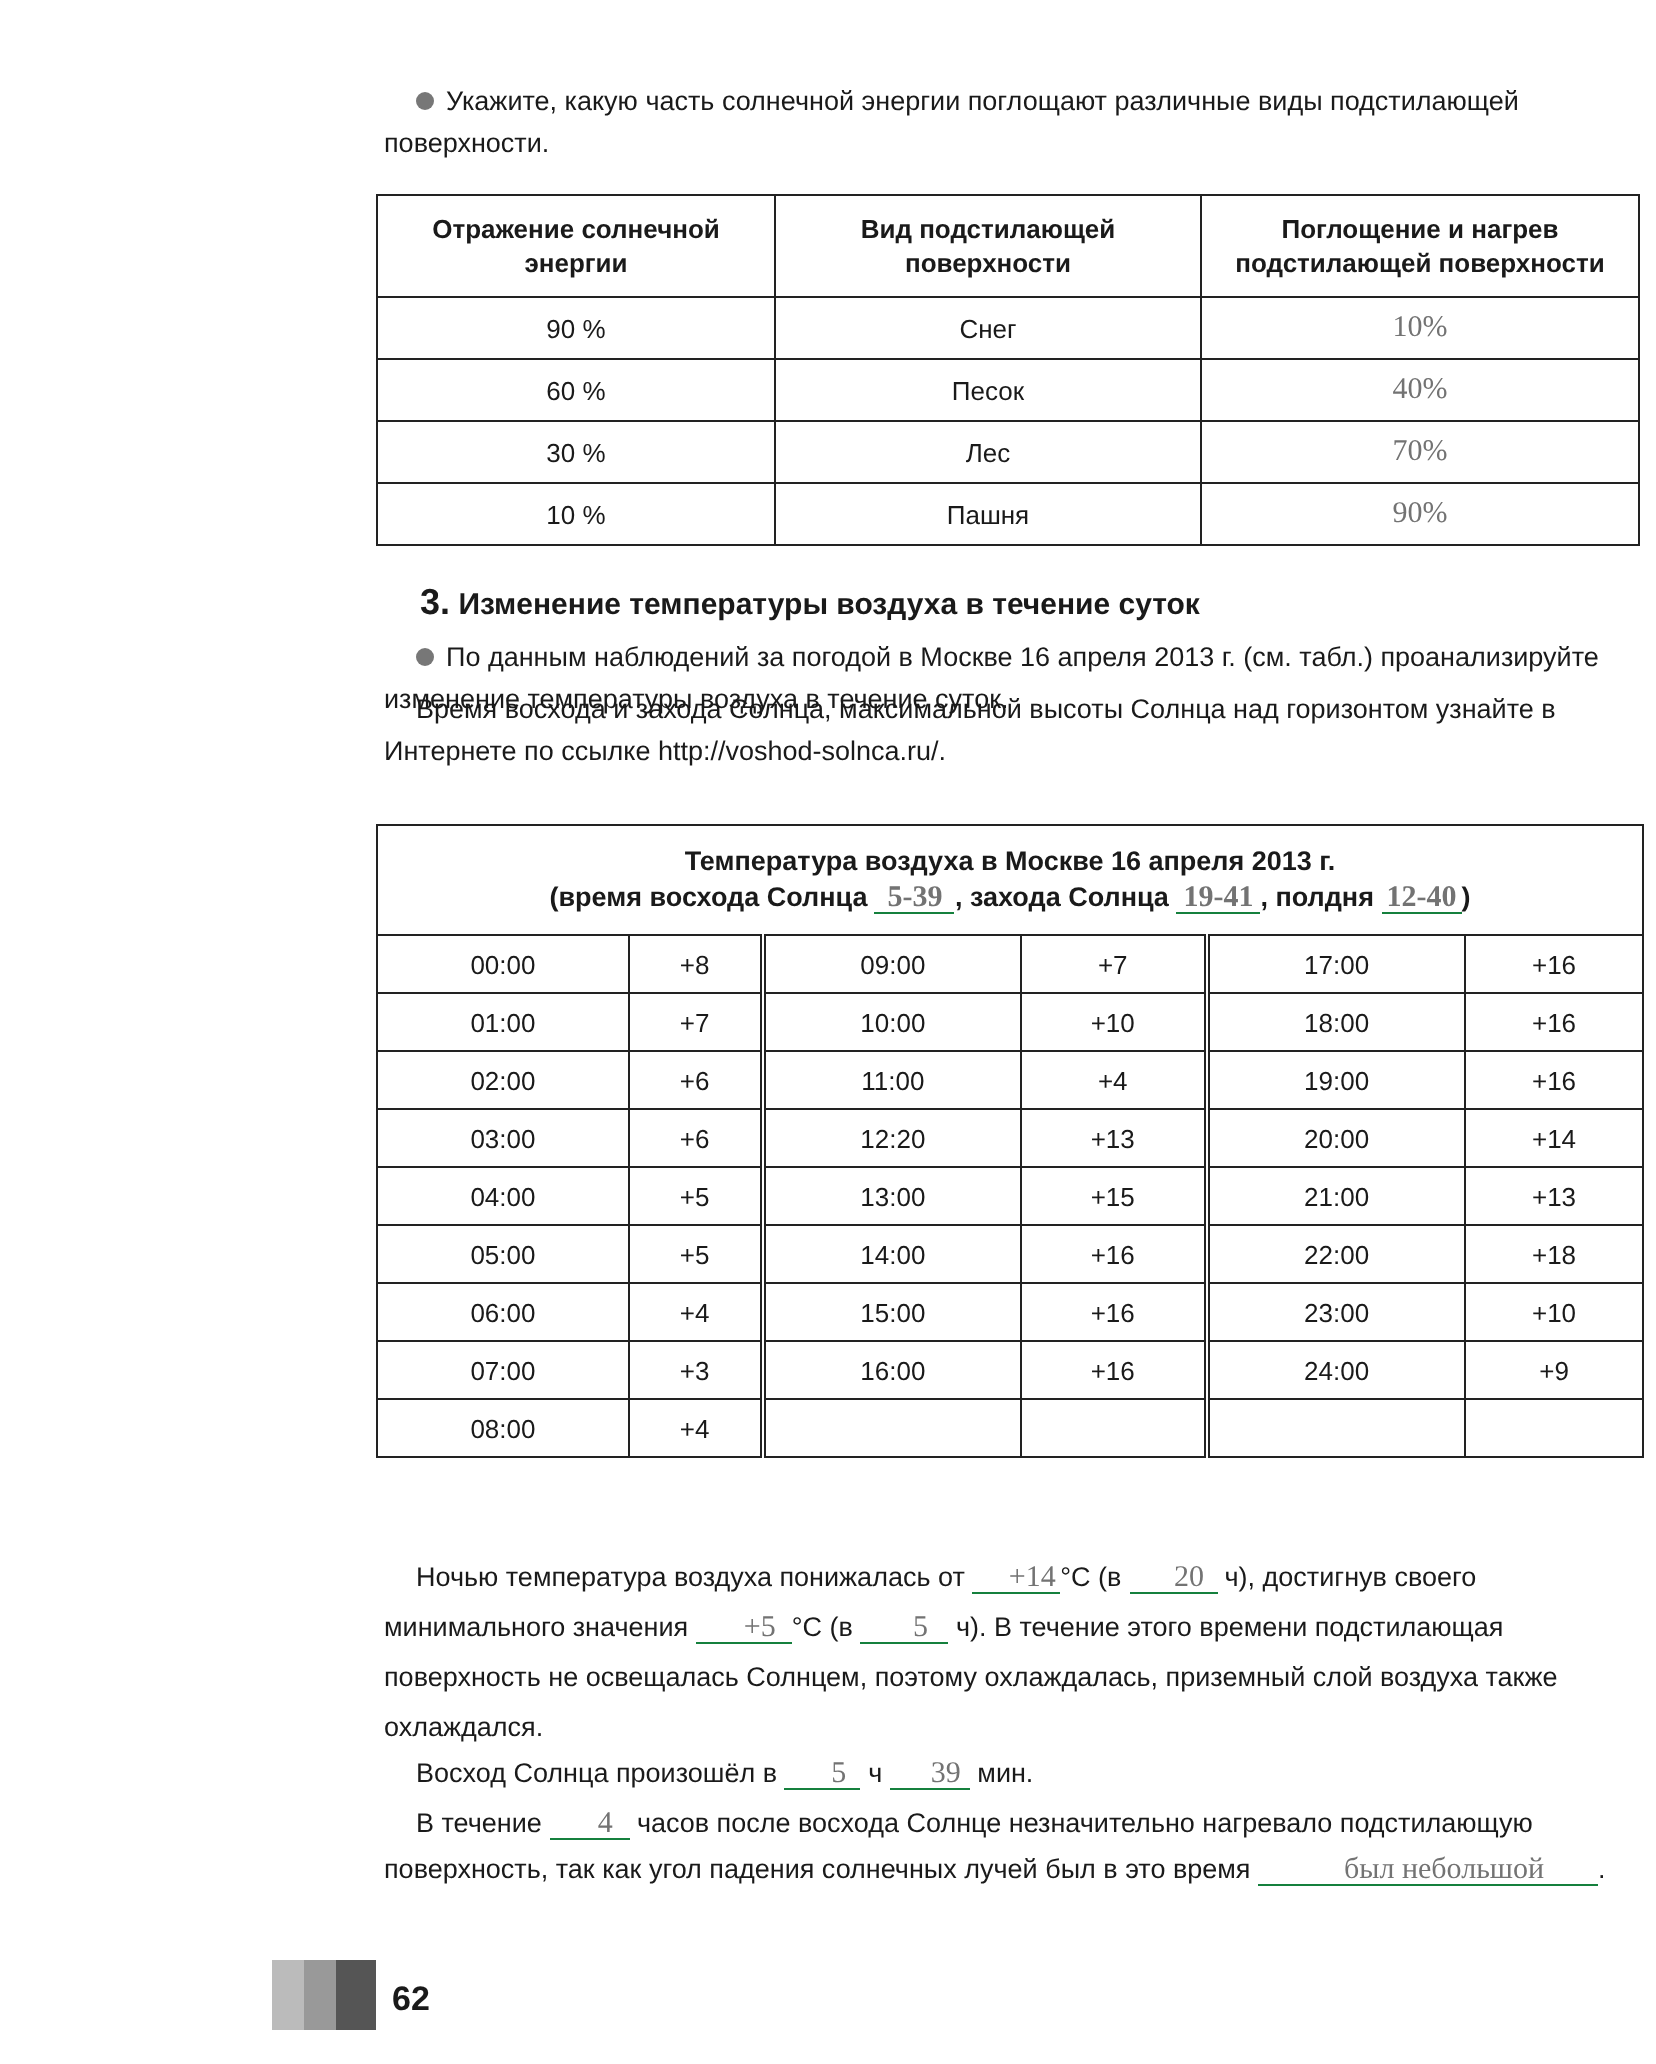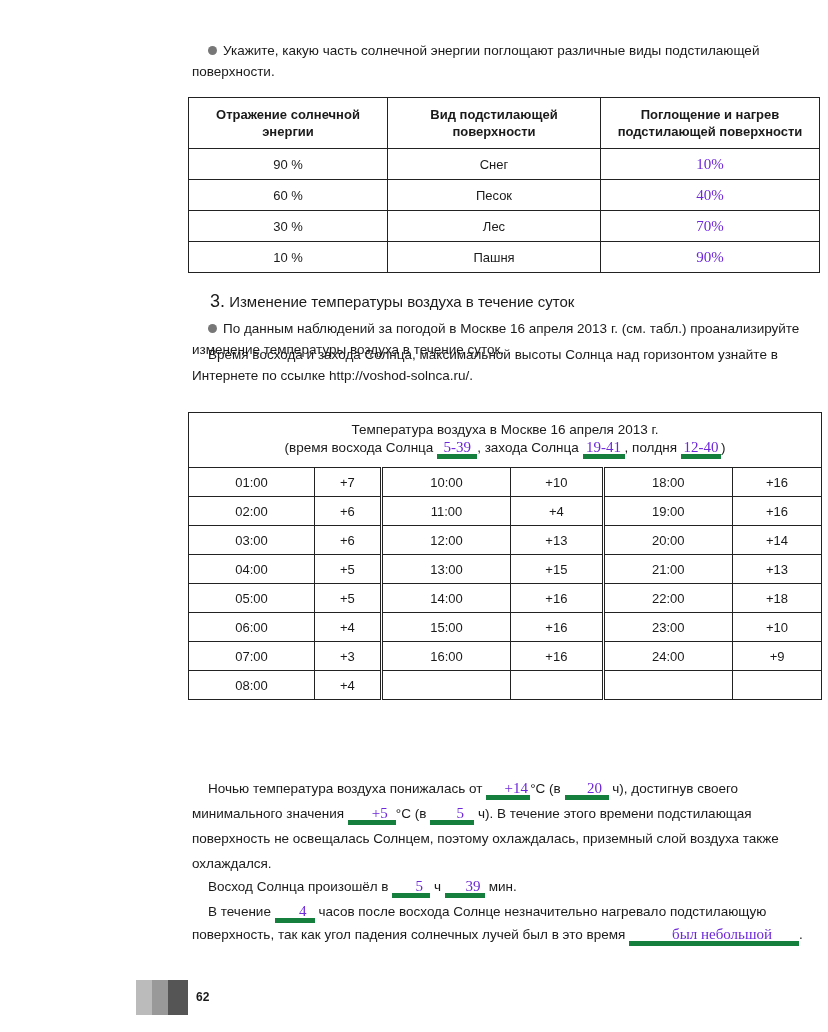--- a/index.html
+++ b/index.html
@@ -1,40 +1,40 @@
 <!DOCTYPE html>
 <html><head>
 <meta charset="utf-8">
 <style>
   html, body { margin:0; padding:0; background:#fff; }
   body { width:828px; height:1032px; position:relative; overflow:hidden;
          font-family:"Liberation Sans", sans-serif; color:#1a1a1a; }
   .p { position:absolute; left:192px; width:630px; font-size:13.5px; line-height:21px; }
   .ind { text-indent:16px; }
   .bullet { display:inline-block; width:9px; height:9px; border-radius:50%; background:#777; margin-right:6px; vertical-align:0px; }
-  .hw { font-family:"Liberation Serif", serif; font-size:15px; color:#6d28d9; }
-  .blank { display:inline-block; border-bottom:5px solid #15803d; text-align:center; line-height:14px; }
+  .hw { font-family:"Liberation Serif", serif; font-size:15px; color:#737373; }
+  .blank { display:inline-block; border-bottom:1px solid #15803d; text-align:center; line-height:14px; }
 
   table { border-collapse:collapse; position:absolute; }
   td, th { border:1px solid #222; text-align:center; font-size:13px; }
   #t1 { left:188px; top:97px; width:632px; }
   #t1 th { font-weight:bold; height:48px; line-height:17px; }
   #t1 td { height:28px; }
   #t2 { left:188px; top:412px; width:634px; }
-  #t2 .cap { height:52px; font-weight:normal; font-size:13.5px; line-height:18px;margin-left:39px; }
+  #t2 .cap { height:52px; font-weight:bold; font-size:13.5px; line-height:18px;margin-left:39px; }
   #t2 th { height:48px; font-weight:bold; line-height:17px; }
   #t2 td { height:26px; }
   #t2 .dbl { border-right:3px double #222; }
 
-  .heading { position:absolute; left:210px; top:291px; font-size:15px; font-weight:normal; }
+  .heading { position:absolute; left:210px; top:291px; font-size:15px; font-weight:bold; }
   .heading .num { font-size:18px; }
 
   .footer { position:absolute; left:136px; top:980px; height:35px; width:52px;
             background:linear-gradient(90deg,#bbb 0 16px,#999 16px 32px,#555 32px 52px); }
-  .pagenum { position:absolute; left:196px; top:990px; font-size:12px; font-weight:bold; }
+  .pagenum { position:absolute; left:196px; top:990px; font-size:17px; font-weight:bold; }
 </style>
 </head>
 <body>
 
 <div class="p" style="top:40px;">
   <span class="ind" style="display:inline-block;width:16px"></span><span class="bullet"></span><span>Укажите, какую часть солнечной энергии поглощают различные виды подстилающей поверхности.</span>
 </div>
 
 <table id="t1">
   <tbody>
@@ -83,39 +83,47 @@
       <tr>
     <td colspan="6" class="cap">
       <span>Температура воздуха в Москве 16 апреля 2013 г.</span><br>
       <span>(время восхода Солнца</span>
       <span class="blank hw" style="width:40px">5-39</span><span>, захода Солнца</span>
       <span class="blank hw" style="width:42px">19-41</span><span>, полдня</span>
       <span class="blank hw" style="width:40px">12-40</span><span>)</span>
     </td>
   </tr>
   <tr>
+        <td>00:00</td>
+        <td class="dbl">+8</td>
+        <td>09:00</td>
+        <td class="dbl">+7</td>
+        <td>17:00</td>
+        <td>+16</td>
+      </tr>
+  <tr>
         <td>01:00</td>
         <td class="dbl">+7</td>
         <td>10:00</td>
         <td class="dbl">+10</td>
         <td>18:00</td>
         <td>+16</td>
       </tr>
   <tr>
         <td>02:00</td>
         <td class="dbl">+6</td>
         <td>11:00</td>
         <td class="dbl">+4</td>
         <td>19:00</td>
         <td>+16</td>
       </tr>
   <tr>
         <td>03:00</td>
         <td class="dbl">+6</td>
-        <td>12:00</td>
+        <td>12:20</td>
         <td class="dbl">+13</td>
         <td>20:00</td>
         <td>+14</td>
       </tr>
   <tr>
         <td>04:00</td>
         <td class="dbl">+5</td>
         <td>13:00</td>
         <td class="dbl">+15</td>
         <td>21:00</td>

